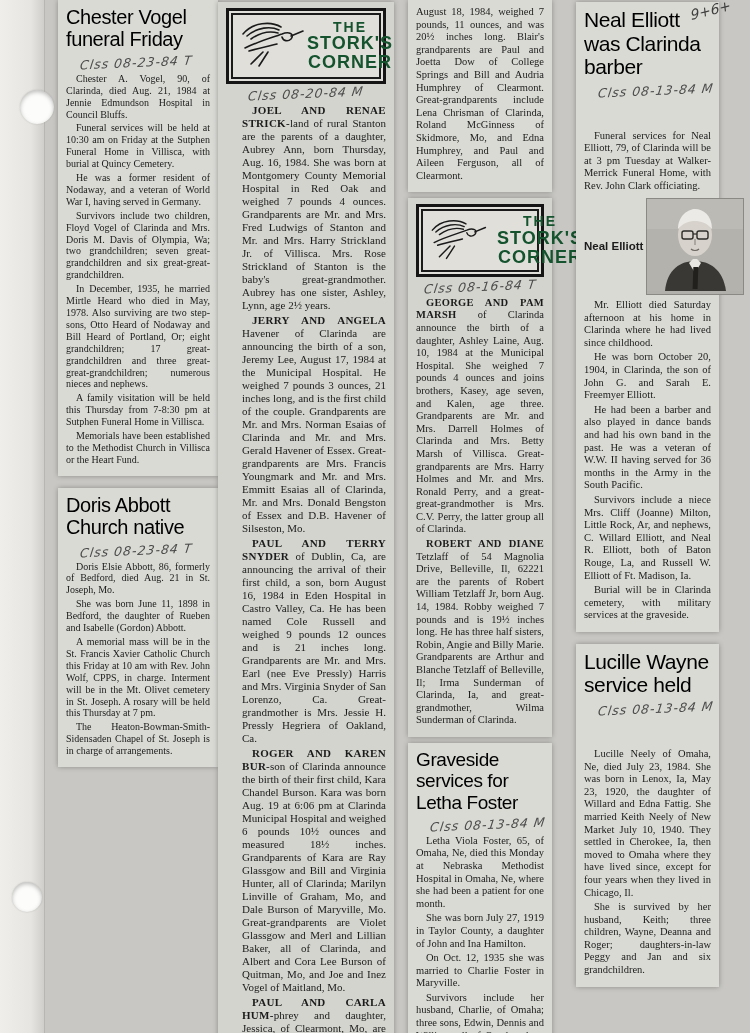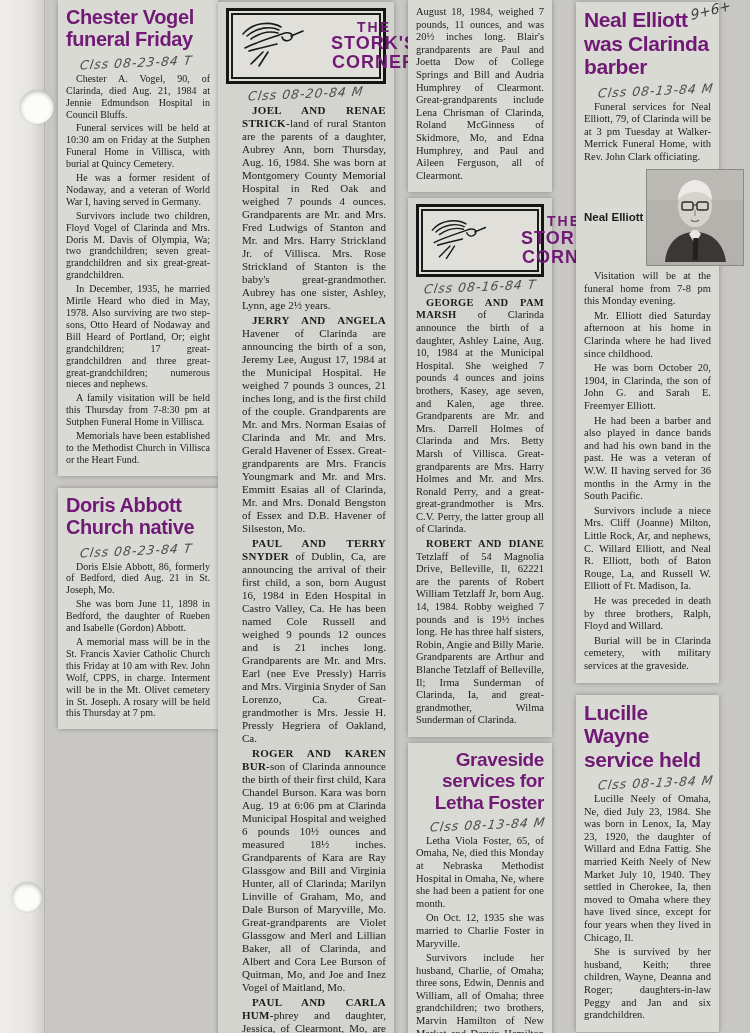--- a/index.html
+++ b/index.html
@@ -25,51 +25,51 @@
   #col4 { left:576px; top:2px; width:143px; }
 
   .clip {
     background:#dadad5; box-shadow:0 0 5px rgba(0,0,0,.30);
     padding:6px 8px 8px; color:#1b1b1b; box-sizing:border-box;
   }
   .clip + .clip { margin-top:12px; }
   .clip.darker { background:#d4d4cf; }
 
   .headline {
-    font-family:"Liberation Sans", sans-serif; font-weight:bold;
-    font-size:20px; line-height:1.12; letter-spacing:-0.4px; color:#701a75;
+    font-family:"Liberation Sans", sans-serif; font-weight:normal;
+    font-size:20px; line-height:1.12; letter-spacing:-0.4px; color:#000000;
     margin:0 0 2px;
   }
   .headline.big { font-size:21px; }
-  .headline.mid { font-size:19px;text-align:right; }
+  .headline.mid { font-size:19px; }
 
   .handwrite {
     display:inline-block; font-family:"DejaVu Sans", sans-serif;
     font-style:italic; font-size:12.5px; letter-spacing:1px; color:#4c4c4c;
     transform:rotate(-2.5deg) skewX(-10deg); margin:0 0 3px 14px;
     white-space:nowrap;
   }
   .corner-note {
     position:absolute; left:690px; top:2px; font-family:"DejaVu Sans", sans-serif;
     font-style:italic; font-size:14px; color:#3f3f3f;
     transform:rotate(-14deg) skewX(-8deg); z-index:5;
   }
 
   .body-text p { margin:0 0 2px; text-indent:10px; text-align:justify; }
   #col1 .body-text { font-size:10px;   line-height:11.9px; }
   #col2 .body-text { font-size:11px;   line-height:13px;margin-left:16px;   }
   #col3 .body-text { font-size:10.5px; line-height:12.6px; }
-  #col4 .body-text { font-size:10.5px; line-height:12.6px; }
+  #col4 .body-text { font-size:10.5px; line-height:12.6px;margin-top:29px; }
   .entry .lead { letter-spacing:.3px; }
 
   .stork-box { border:3px solid #151515; background:#e0dfda; padding:2px; }
   .stork-inner { border:2px solid #1a1a1a; display:flex; align-items:center; padding:3px 4px; }
   .stork-art { flex:0 0 70px; }
   .stork-logo { flex:1; text-align:center; font-family:"Liberation Sans", sans-serif;
-                font-weight:bold; color:#701a75; line-height:1.05;margin-left:24px; }
+                font-weight:bold; color:#14532d; line-height:1.05; }
   .stork-logo .l1 { font-size:14px; letter-spacing:2px; }
   .stork-logo .l2, .stork-logo .l3 { font-size:18px; letter-spacing:1px; }
   .note-center { text-align:center; }
   .note-center .handwrite { margin-left:0; }
 
   .photo-row { display:flex; align-items:center; margin:5px 0 4px; }
   .photo-caption { flex:0 0 62px; font-family:"Liberation Sans", sans-serif;
                    font-weight:bold; font-size:11.5px; }
   .portrait { flex:0 0 96px; border:1px solid #8a8984; background:#b2b0ab; }
 </style>
@@ -99,20 +99,21 @@
       </div>
     </div>
 
     <div class="clip">
       <h2 class="headline">Doris Abbott Church native</h2>
       <span class="handwrite">Clss 08-23-84 T</span>
       <div class="body-text">
         <p>Doris Elsie Abbott, 86, formerly of Bedford, died Aug. 21 in St. Joseph, Mo.</p>
         <p>She was born June 11, 1898 in Bedford, the daughter of Rueben and Isabelle (Gordon) Abbott.</p>
         <p>A memorial mass will be in the St. Francis Xavier Catholic Church this Friday at 10 am with Rev. John Wolf, CPPS, in charge. Interment will be in the Mt. Olivet cemetery in St. Joseph. A rosary will be held this Thursday at 7 pm.</p>
+        <p>The Heaton-Bowman-Smith-Sidensaden Chapel of St. Joseph is in charge of arrangements.</p>
       </div>
     </div>
   </div>
 
   <div class="col" id="col2">
     <div class="clip darker">
       <div class="stork-box">
         <div class="stork-inner">
           <div class="stork-art">
             <svg width="70" height="52" viewBox="0 0 70 52" fill="none" stroke="#1a1a1a" stroke-width="1.6" stroke-linecap="round">
@@ -182,20 +183,21 @@
         <p class="entry"><b class="lead">GEORGE AND PAM MARSH</b><span> of Clarinda announce the birth of a daughter, Ashley Laine, Aug. 10, 1984 at the Municipal Hospital. She weighed 7 pounds 4 ounces and joins brothers, Kasey, age seven, and Kalen, age three. Grandparents are Mr. and Mrs. Darrell Holmes of Clarinda and Mrs. Betty Marsh of Villisca. Great-grandparents are Mrs. Harry Holmes and Mr. and Mrs. Ronald Perry, and a great-great-grandmother is Mrs. C.V. Perry, the latter group all of Clarinda.</span></p>
         <p class="entry"><b class="lead">ROBERT AND DIANE</b><span> Tetzlaff of 54 Magnolia Drive, Belleville, Il, 62221 are the parents of Robert William Tetzlaff Jr, born Aug. 14, 1984. Robby weighed 7 pounds and is 19½ inches long. He has three half sisters, Robin, Angie and Billy Marie. Grandparents are Arthur and Blanche Tetzlaff of Belleville, Il; Irma Sunderman of Clarinda, Ia, and great-grandmother, Wilma Sunderman of Clarinda.</span></p>
       </div>
     </div>
 
     <div class="clip" style="margin-top:6px">
       <h2 class="headline mid">Graveside services for Letha Foster</h2>
       <span class="handwrite">Clss 08-13-84 M</span>
       <div class="body-text">
         <p>Letha Viola Foster, 65, of Omaha, Ne, died this Monday at Nebraska Methodist Hospital in Omaha, Ne, where she had been a patient for one month.</p>
+        <p>She was born July 27, 1919 in Taylor County, a daughter of John and Ina Hamilton.</p>
         <p>On Oct. 12, 1935 she was married to Charlie Foster in Maryville.</p>
         <p>Survivors include her husband, Charlie, of Omaha; three sons, Edwin, Dennis and William, all of Omaha; three grandchildren; two brothers, Marvin Hamilton of New Market and Darvin Hamilton of Nebraska City, Ne; a sister, Mrs. Milton (Mary) Puhl of Odgen, Ut, and her father, John Webb of Bedford.</p>
         <p>Graveside services will be held on Wednesday at Memory Cemetery at New Market. A private, family visitation will be held on Wednesday from 12:30-service time at Walker-Merrick Funeral Home.</p>
       </div>
     </div>
   </div>
 
   <div class="col" id="col4">
     <div class="clip">
       <h2 class="headline big">Neal Elliott was Clarinda barber</h2>
@@ -214,26 +216,24 @@
               <ellipse cx="48" cy="36" rx="17" ry="21" fill="#d7d3cc"></ellipse>
               <path d="M31,30 C31,16 42,10 48,10 C56,10 65,16 65,30 C60,24 54,22 48,22 C42,22 36,24 31,30 Z" fill="#eceae6"></path>
               <rect x="35" y="32" width="11" height="8" rx="2" fill="none" stroke="#2e2c29" stroke-width="1.4"></rect>
               <rect x="50" y="32" width="11" height="8" rx="2" fill="none" stroke="#2e2c29" stroke-width="1.4"></rect>
               <line x1="46" y1="35" x2="50" y2="35" stroke="#2e2c29" stroke-width="1.2"></line>
               <path d="M44,50 C46,52 50,52 52,50" fill="none" stroke="#6b6761" stroke-width="1.2"></path>
               <path d="M48,40 L48,46" stroke="#8f8b84" stroke-width="1.2"></path>
             </svg>
           </div>
         </div>
-        <p>Visitation will be at the funeral home from 7-8 pm this Monday evening.</p>
         <p>Mr. Elliott died Saturday afternoon at his home in Clarinda where he had lived since childhood.</p>
         <p>He was born October 20, 1904, in Clarinda, the son of John G. and Sarah E. Freemyer Elliott.</p>
         <p>He had been a barber and also played in dance bands and had his own band in the past. He was a veteran of W.W. II having served for 36 months in the Army in the South Pacific.</p>
         <p>Survivors include a niece Mrs. Cliff (Joanne) Milton, Little Rock, Ar, and nephews, C. Willard Elliott, and Neal R. Elliott, both of Baton Rouge, La, and Russell W. Elliott of Ft. Madison, Ia.</p>
-        <p>He was preceded in death by three brothers, Ralph, Floyd and Willard.</p>
         <p>Burial will be in Clarinda cemetery, with military services at the graveside.</p>
       </div>
     </div>
 
     <div class="clip">
       <h2 class="headline big">Lucille Wayne service held</h2>
       <span class="handwrite">Clss 08-13-84 M</span>
       <div class="body-text">
         <p>Lucille Neely of Omaha, Ne, died July 23, 1984. She was born in Lenox, Ia, May 23, 1920, the daughter of Willard and Edna Fattig. She married Keith Neely of New Market July 10, 1940. They settled in Cherokee, Ia, then moved to Omaha where they have lived since, except for four years when they lived in Chicago, Il.</p>
         <p>She is survived by her husband, Keith; three children, Wayne, Deanna and Roger; daughters-in-law Peggy and Jan and six grandchildren.</p>

